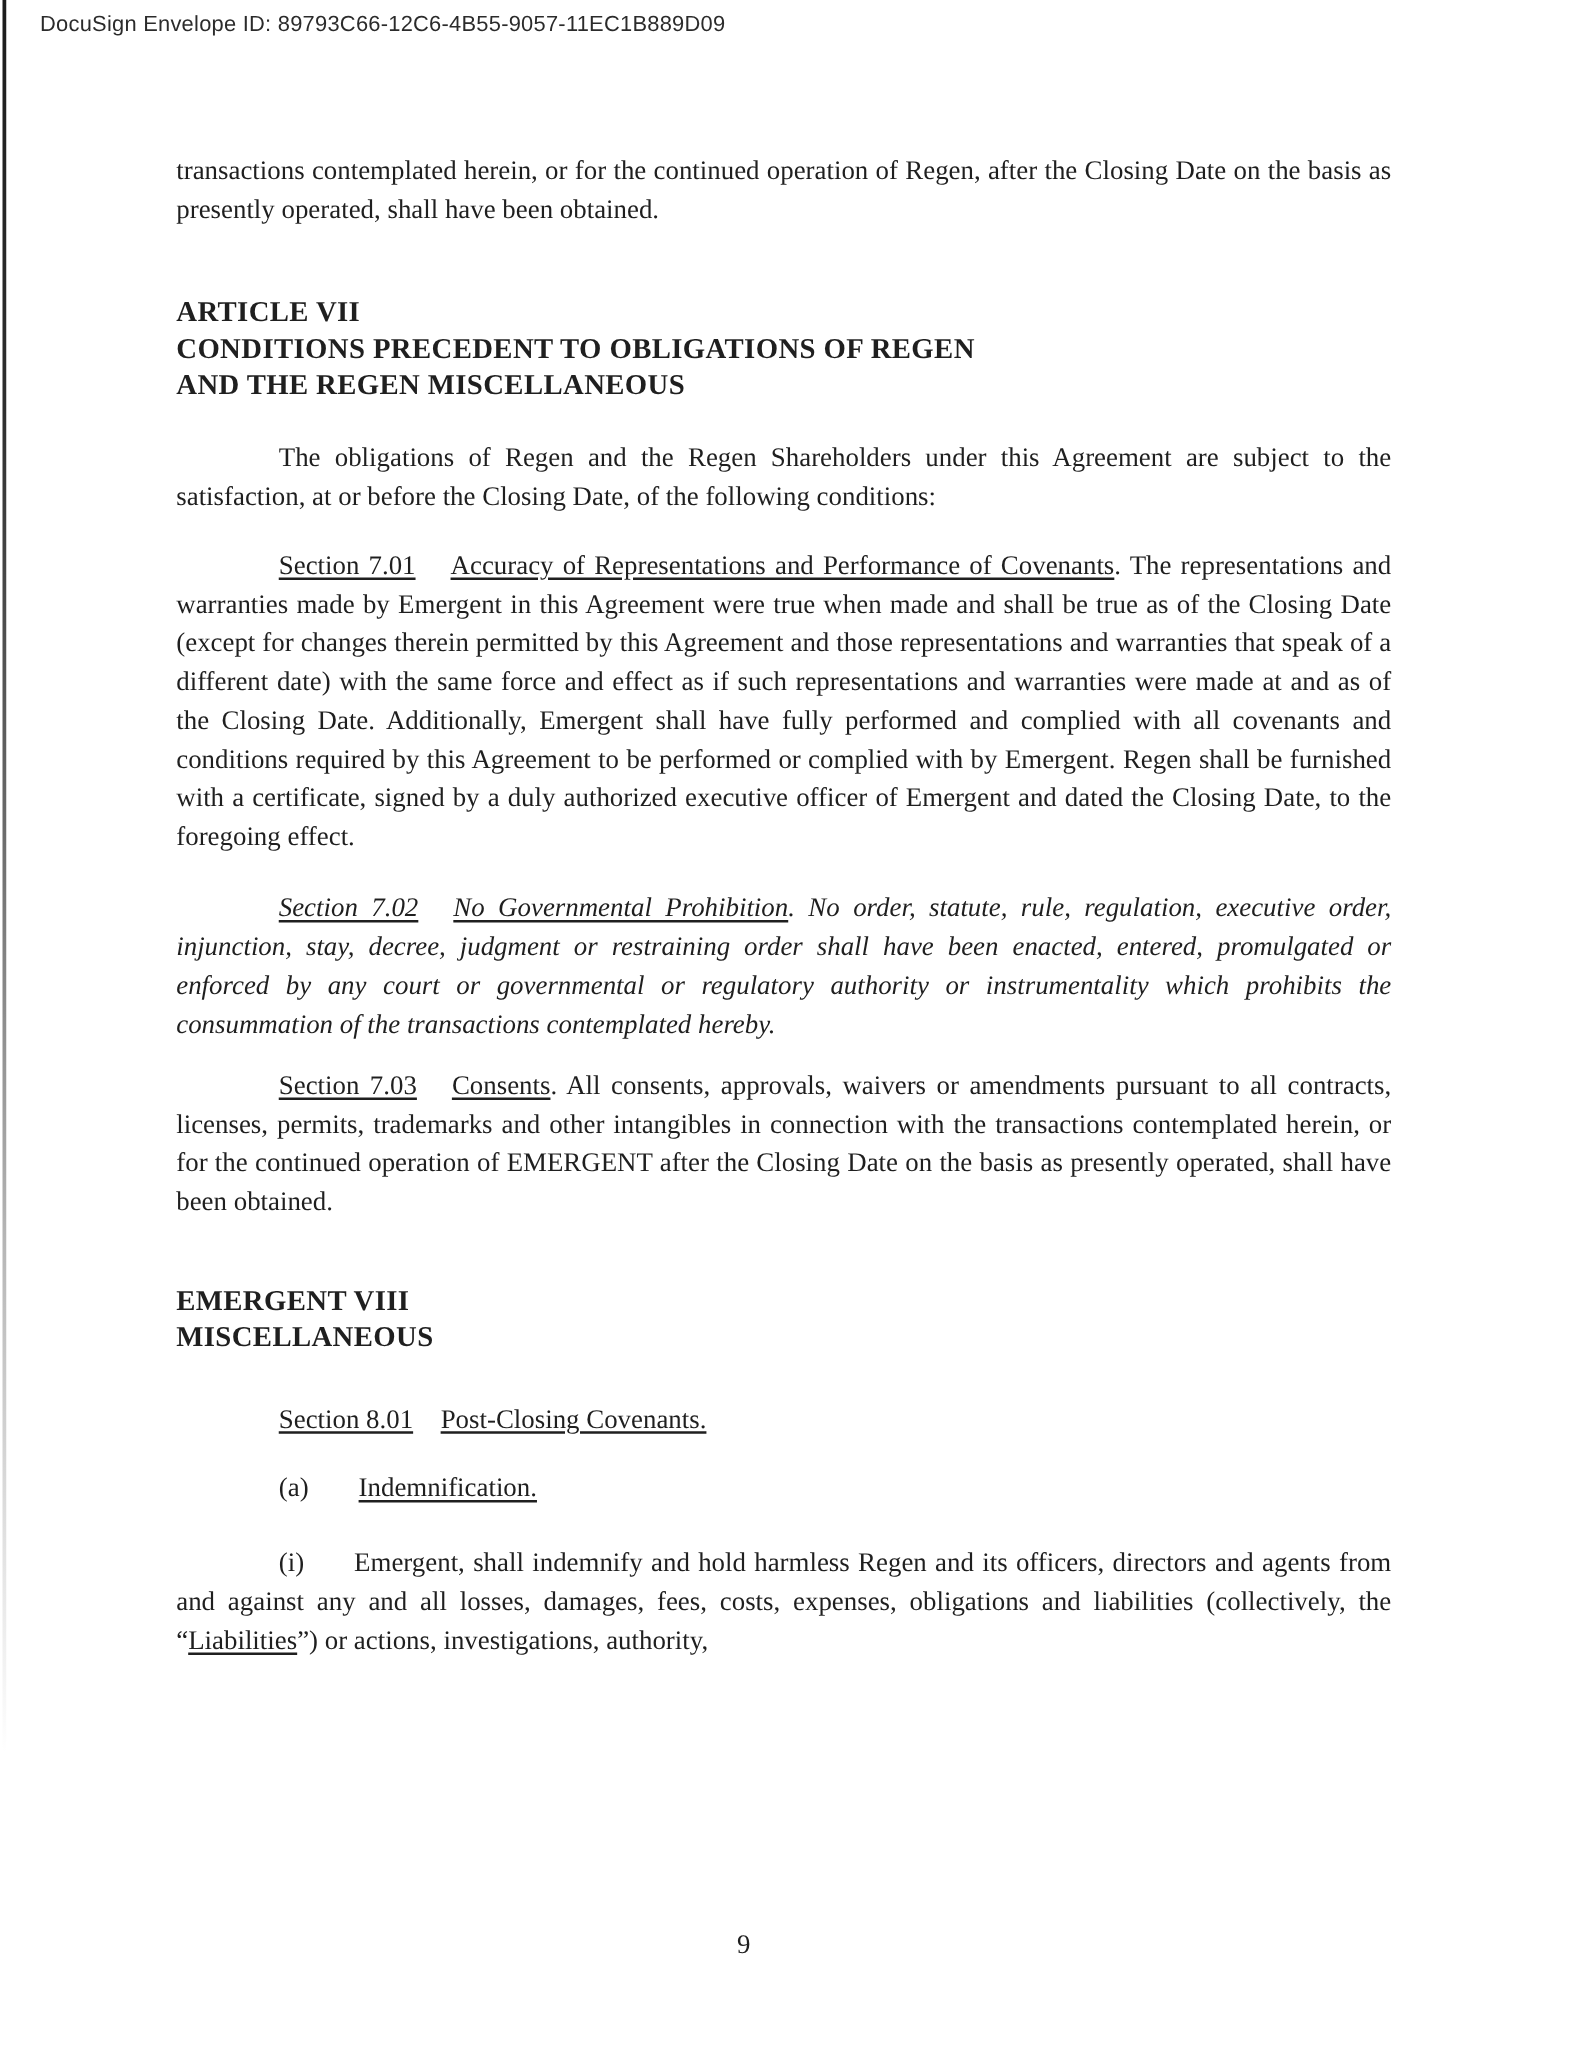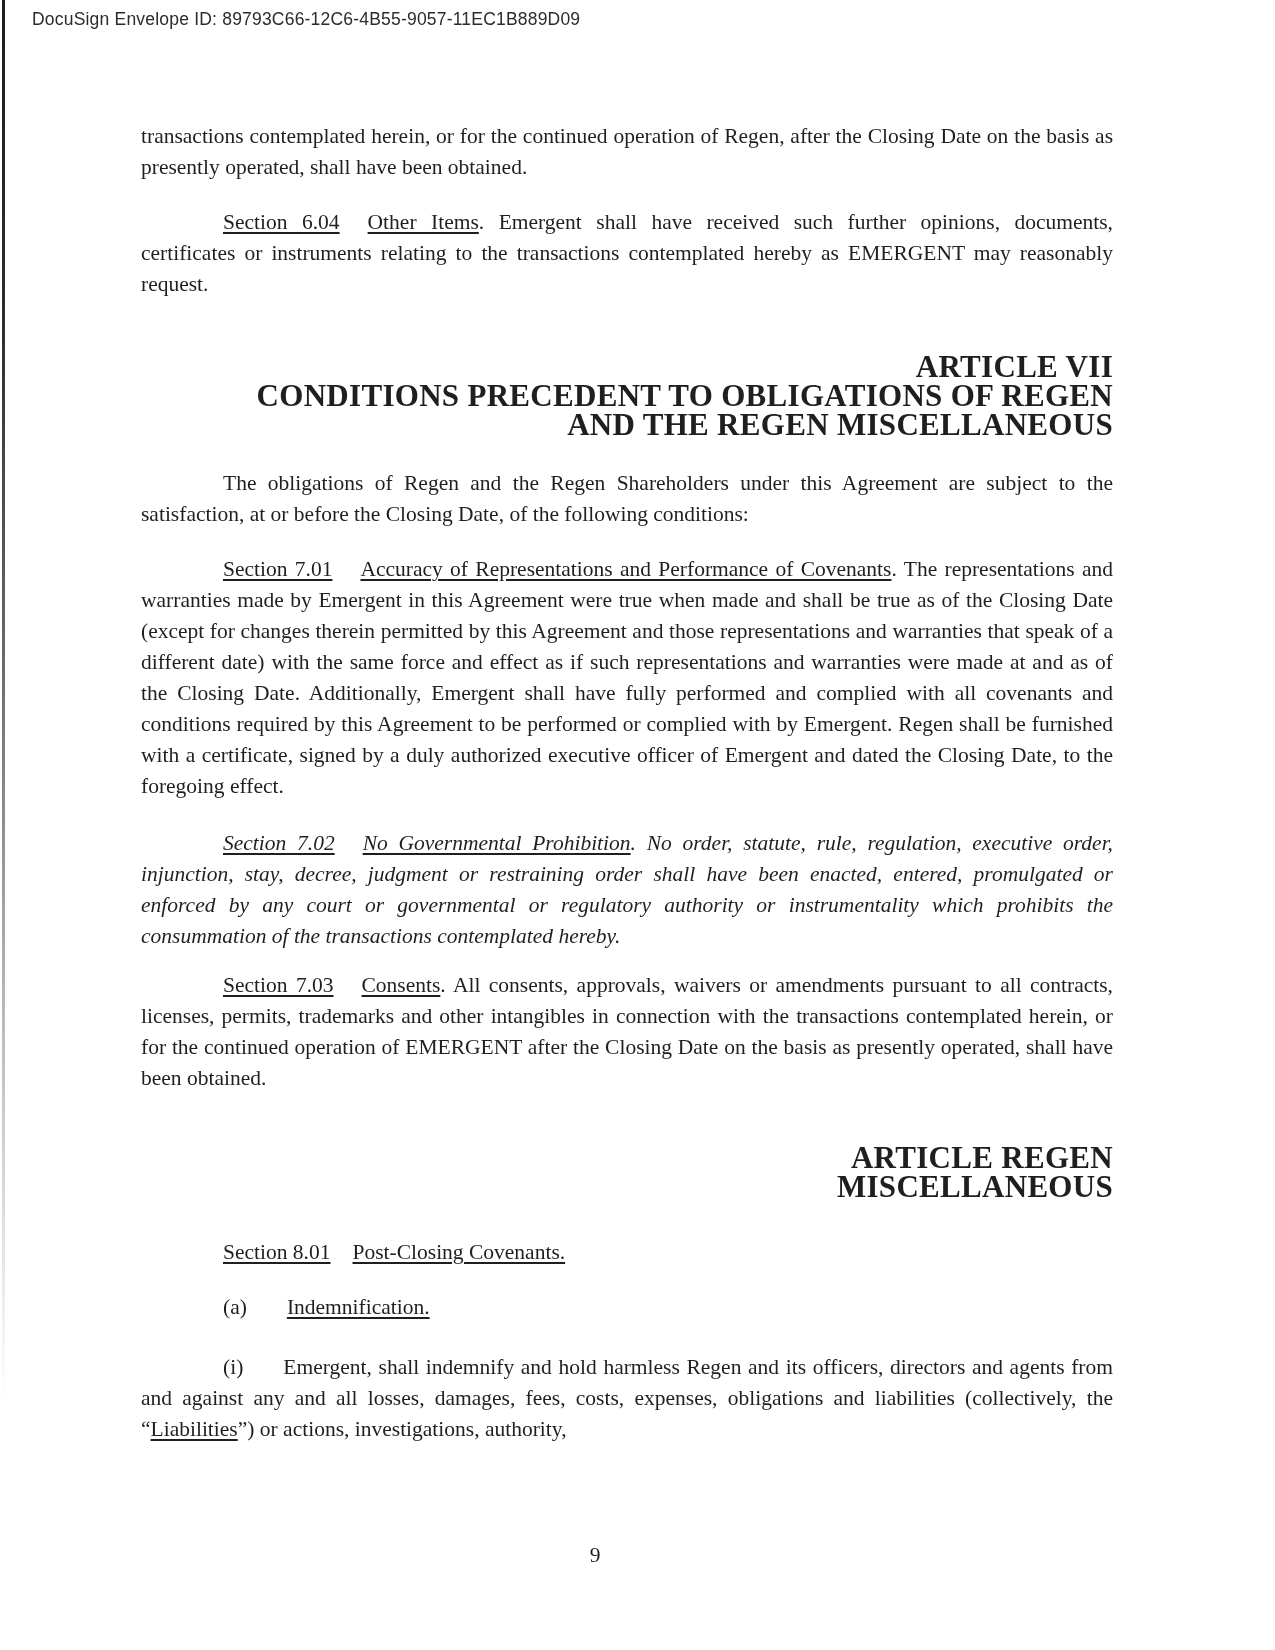--- a/index.html
+++ b/index.html
@@ -49,23 +49,23 @@
   .underline {
     text-decoration: underline;
     text-underline-offset: 3px;
     text-decoration-thickness: 1.5px;
   }
   .gap-sm { display: inline-block; width: 22px; }
   .gap-md { display: inline-block; width: 28px; }
   .gap-lg { display: inline-block; width: 40px; }
   .article-heading {
     margin: 0;
-    text-align: right;
+    text-align: left;
     font-weight: bold;
-    font-size: 31px;
+    font-size: 23px;
     line-height: 29px;
     letter-spacing: 0.3px;
   }
   .m-p2   { margin-top: 24px; }
   .m-h7   { margin-top: 52px; }
   .m-p3   { margin-top: 29px; }
   .m-s701 { margin-top: 24px; }
   .m-s702 { margin-top: 26px; font-style: italic; }
   .m-s703 { margin-top: 18px; }
   .m-h8   { margin-top: 49px; }
@@ -88,33 +88,32 @@
 <div class="page">
 
   <div class="scan-edge"></div>
 
   <div class="docusign-header">DocuSign Envelope ID: 89793C66-12C6-4B55-9057-11EC1B889D09</div>
 
   <div class="content">
 
     <p class="para"><span>transactions contemplated herein, or for the continued operation of Regen, after the Closing Date on the basis as presently operated, shall have been obtained.</span></p>
 
-    <p class="para indent m-p2"><span class="underline">Section 6.04</span><span class="gap-md"></span><span class="underline">Other Items</span><span>. Emergent shall have received such further opinions, documents, certificates or instruments relating to the transactions contemplated hereby as EMERGENT may reasonably request.</span></p>
 
     <h2 class="article-heading m-h7"><span>ARTICLE VII</span><br><span>CONDITIONS PRECEDENT TO OBLIGATIONS OF REGEN</span><br><span>AND THE REGEN MISCELLANEOUS</span></h2>
 
     <p class="para indent m-p3"><span>The obligations of Regen and the Regen Shareholders under this Agreement are subject to the satisfaction, at or before the Closing Date, of the following conditions:</span></p>
 
     <p class="para indent m-s701"><span class="underline">Section 7.01</span><span class="gap-md"></span><span class="underline">Accuracy of Representations and Performance of Covenants</span><span>.  The representations and warranties made by Emergent in this Agreement were true when made and shall be true as of the Closing Date (except for changes therein permitted by this Agreement and those representations and warranties that speak of a different date) with the same force and effect as if such representations and warranties were made at and as of the Closing Date.  Additionally, Emergent shall have fully performed and complied with all covenants and conditions required by this Agreement to be performed or complied with by Emergent. Regen shall be furnished with a certificate, signed by a duly authorized executive officer of Emergent and dated the Closing Date, to the foregoing effect.</span></p>
 
     <p class="para indent m-s702"><span class="underline">Section 7.02</span><span class="gap-md"></span><span class="underline">No Governmental Prohibition</span><span>.  No order, statute, rule, regulation, executive order, injunction, stay, decree, judgment or restraining order shall have been enacted, entered, promulgated or enforced by any court or governmental or regulatory authority or instrumentality which prohibits the consummation of the transactions contemplated hereby.</span></p>
 
     <p class="para indent m-s703"><span class="underline">Section 7.03</span><span class="gap-md"></span><span class="underline">Consents</span><span>.  All consents, approvals, waivers or amendments pursuant to all contracts, licenses, permits, trademarks and other intangibles in connection with the transactions contemplated herein, or for the continued operation of EMERGENT after the Closing Date on the basis as presently operated, shall have been obtained.</span></p>
 
-    <h2 class="article-heading m-h8"><span>ARTICLE REGEN</span><br><span>MISCELLANEOUS</span></h2>
+    <h2 class="article-heading m-h8"><span>EMERGENT VIII</span><br><span>MISCELLANEOUS</span></h2>
 
     <p class="para indent m-s801"><span class="underline">Section 8.01</span><span class="gap-sm"></span><span class="underline">Post-Closing Covenants.</span></p>
 
     <p class="para indent m-ita"><span>(a)</span><span class="gap-lg"></span><span class="underline">Indemnification.</span></p>
 
     <p class="para indent m-iti"><span>(i)</span><span class="gap-lg"></span><span>Emergent, shall indemnify and hold harmless Regen and its officers, directors and agents from and against any and all losses, damages, fees, costs, expenses, obligations and liabilities (collectively, the “</span><span class="underline">Liabilities</span><span>”) or actions, investigations, authority,</span></p>
 
   </div>
 
   <div class="page-number">9</div>

